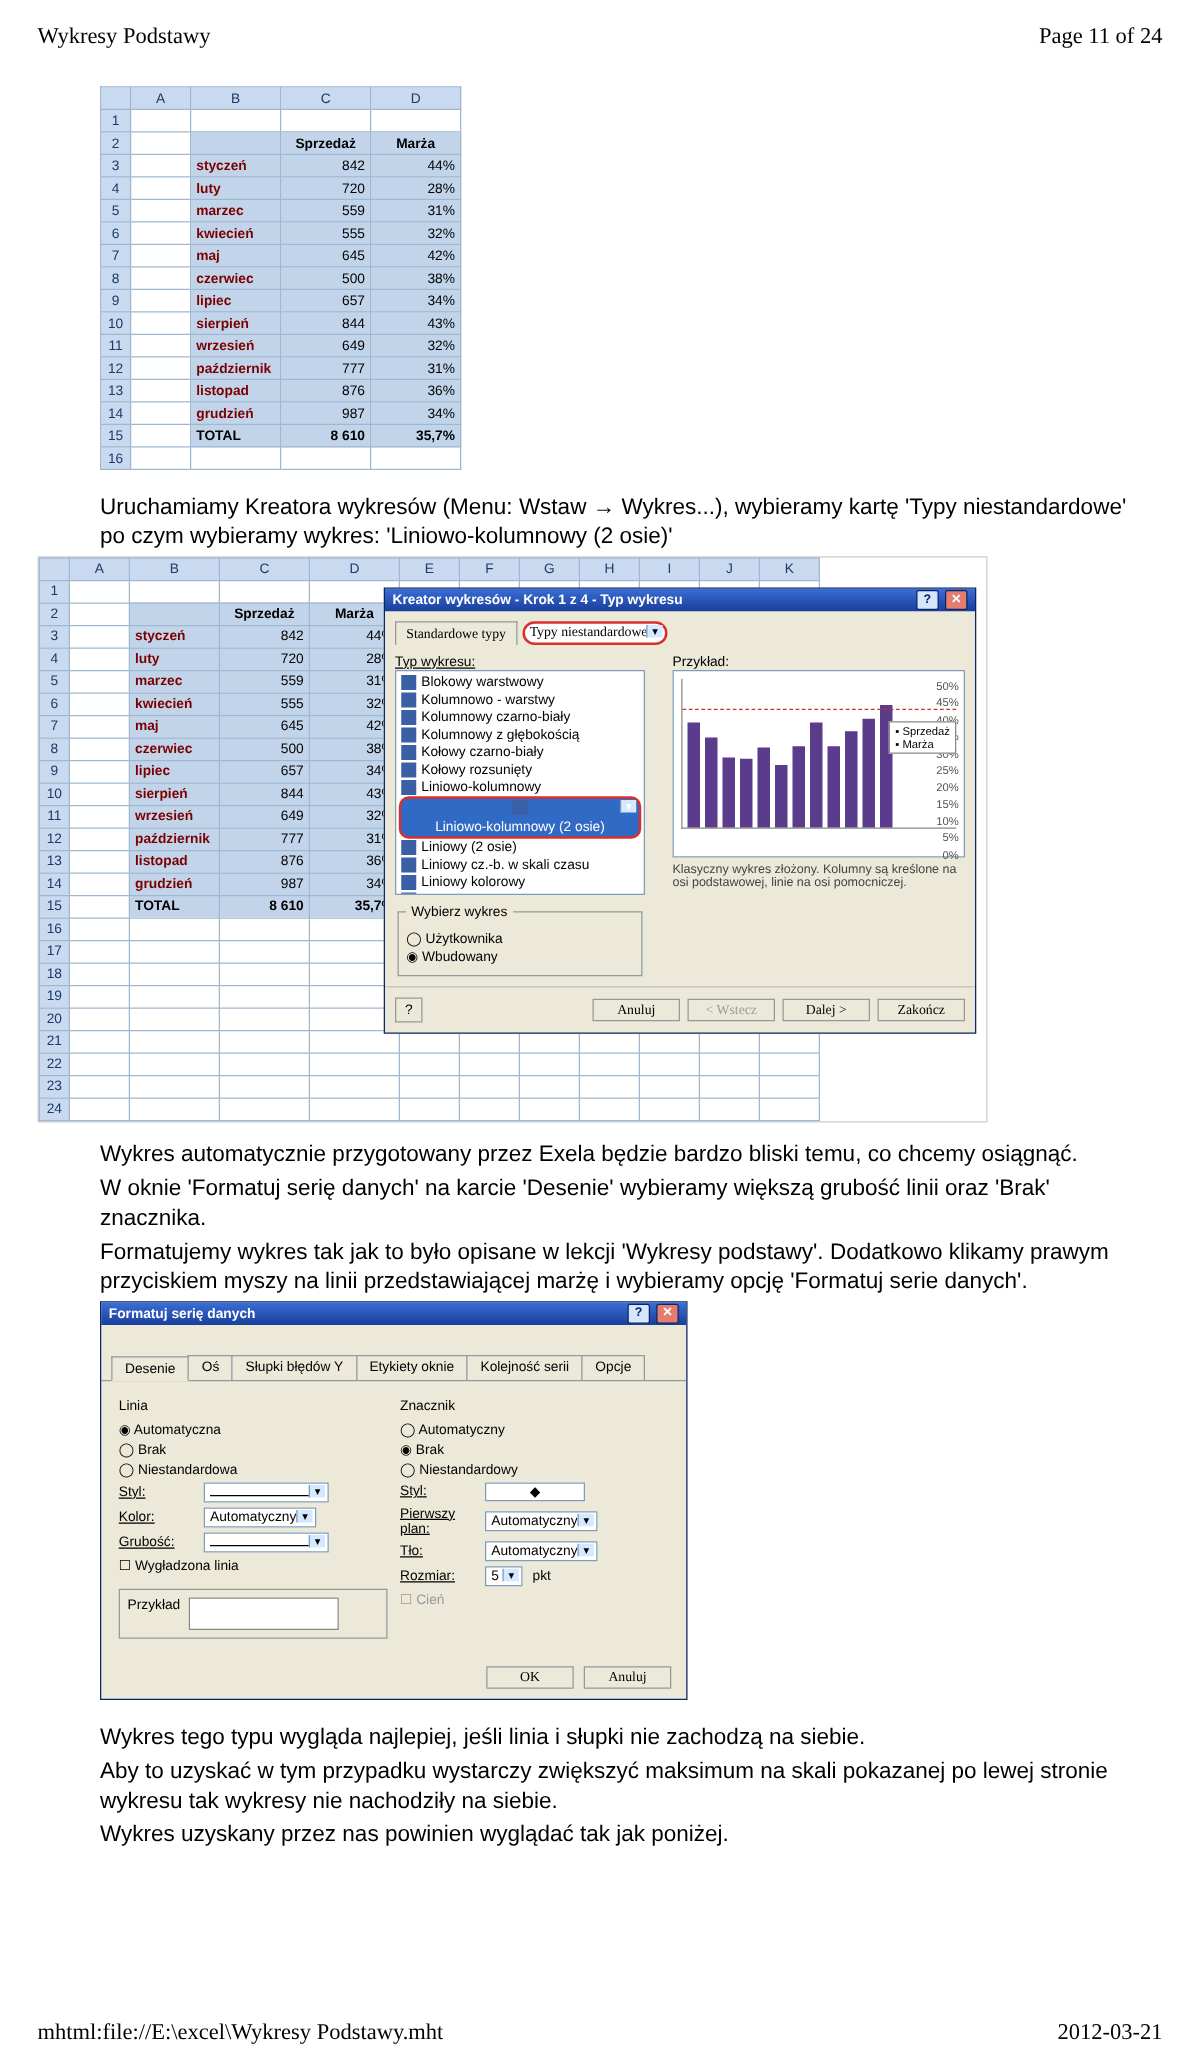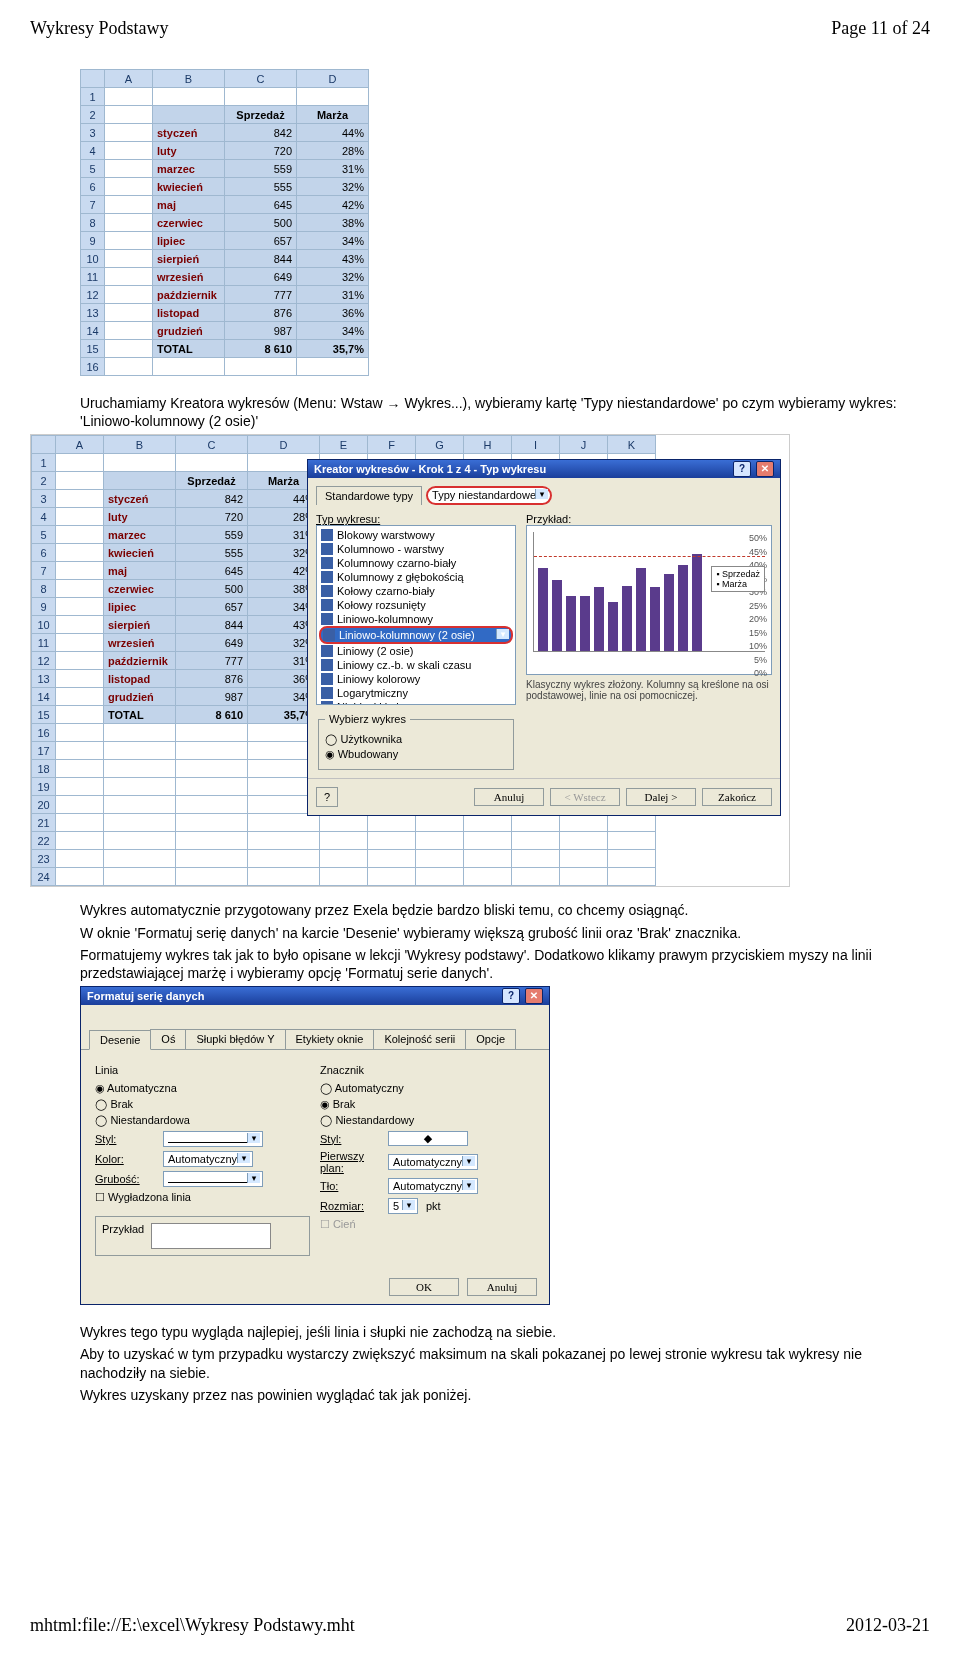--- a/index.html
+++ b/index.html
@@ -18,21 +18,21 @@
   }
   .header-row {
     display: flex;
     justify-content: space-between;
     font-size: 18px;
     margin-bottom: 30px;
   }
   .content { padding-left: 50px; padding-right: 20px; }
   .para {
     font-family: Arial, sans-serif;
-    font-size: 14px;
+    font-size: 18px;
     line-height: 1.3;
     margin: 4px 0;
   }
   .footer-row {
     position: absolute;
     bottom: 18px;
     left: 30px;
     right: 30px;
     display: flex;
     justify-content: space-between;
@@ -118,33 +118,34 @@
   }
   .title-btns .close { background: #e57c6e; color:#fff; }
   .dlg-body { padding: 8px; }
   .tabs-row { display:flex; gap:4px; margin-bottom:8px; }
   .tab {
     padding: 3px 8px;
     background: #ece9d8;
     border: 1px solid #919b9c;
     border-bottom: none;
     font-size: 11px;
+    font-family: Liberation Serif, serif;
   }
   .tab.sel { background: #fff; border: 2px solid #d83030; border-radius: 10px; }
-  .wiz-cols { display:flex; gap:10px; }
+  .wiz-cols { display:flex; gap:22px; }
   .wiz-left { width: 200px; }
   .wiz-right { flex:1; }
   .lbl-u { text-decoration: underline; }
   .listbox {
     background:#fff; border:1px solid #7f9db9;
     height: 180px; overflow:hidden; padding:2px;
   }
   .listbox .li { display:flex; align-items:center; gap:4px; padding:1px 2px; white-space:nowrap; }
   .listbox .li .ico { width:12px;height:12px;background:#3a5fa5;display:inline-block; }
-  .listbox .li.sel { background:#316ac5; color:#fff; border:2px solid #d83030; border-radius:8px; }
+  .listbox .li.sel { background:#316ac5; color:#fff; border:2px solid #d83030; border-radius:8px;flex-direction:column; }
   .preview-box {
     background:#fff; border:1px solid #7f9db9; height:150px;
     position:relative; padding:6px;
   }
   .chart-mini {
     width:100%; height:120px; position:relative;
     display:flex; align-items:flex-end; gap:4px;
     border-left:1px solid #888; border-bottom:1px solid #888;
     padding:0 4px;
   }

